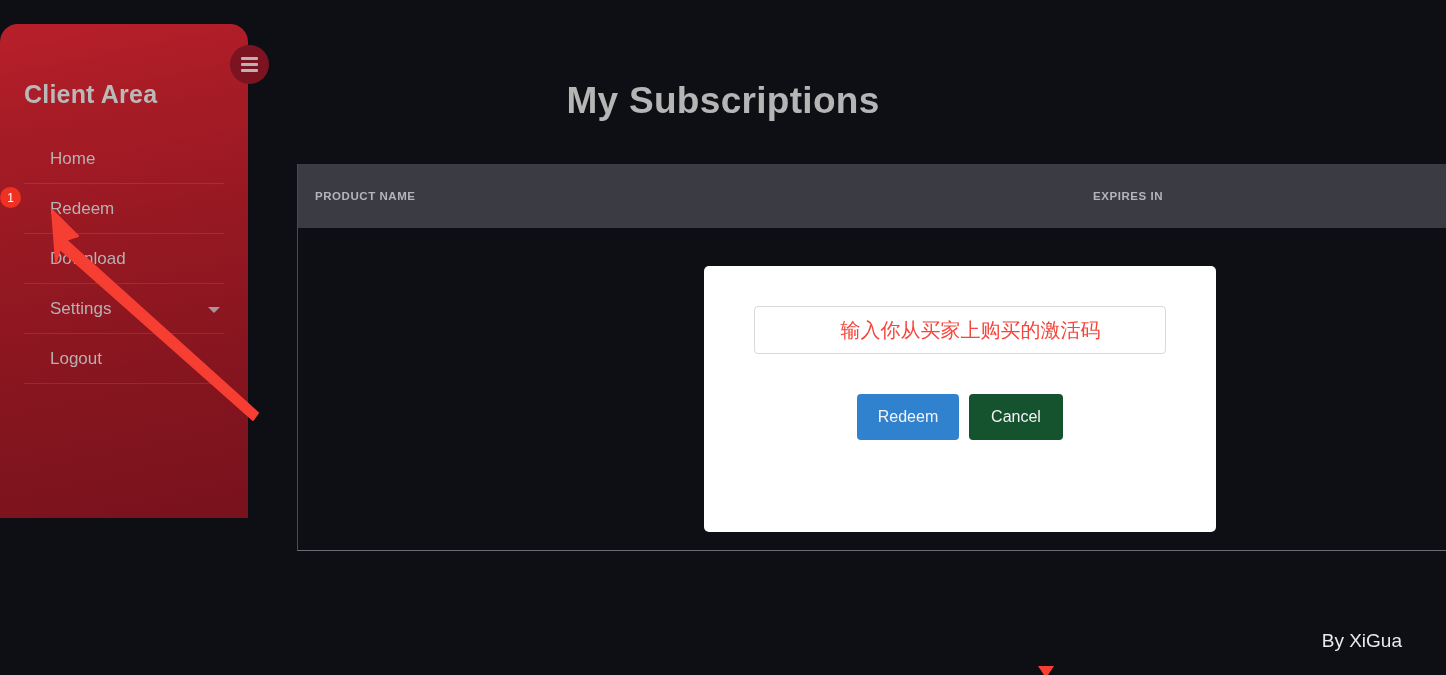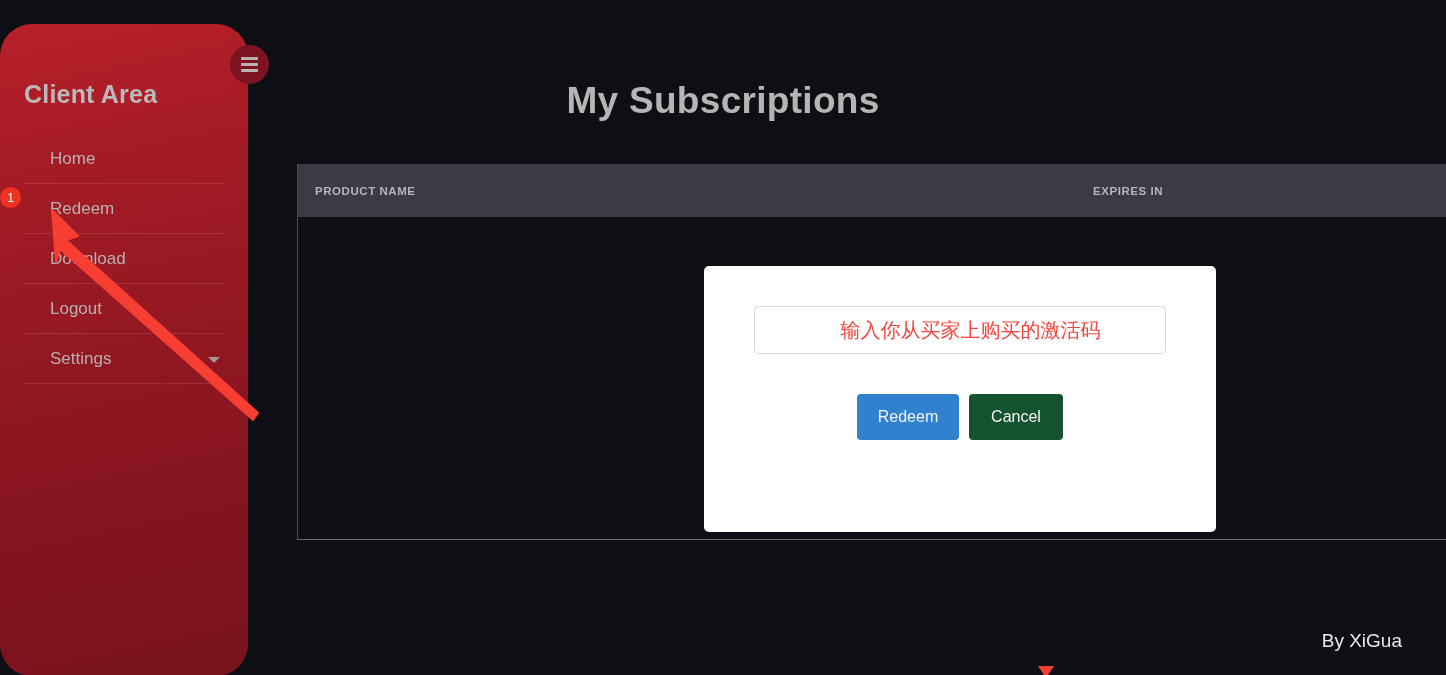--- a/index.html
+++ b/index.html
@@ -6,25 +6,24 @@
   html, body {
     width:1446px; height:675px;
     background:#0e0f14;
     font-family:"Liberation Sans", sans-serif;
     overflow:hidden;
   }
   #root { position:relative; width:1446px; height:675px; background:#0e0f14; }
 
   
   .sidebar{
-    position:absolute; left:0; top:24px; width:248px; height:652px;
+    position:absolute; left:0; top:24px; width:248px; height:494px;
     background:linear-gradient(168deg,#b8202a 0%,#a81c26 18%,#951822 45%,#86151f 70%,#78121d 100%);
     border-top-left-radius:18px; border-top-right-radius:18px;
     z-index:5;
-    border-radius:32px;
   }
   .sidebar-title{
     color:#b9b9b9; font-size:25px; font-weight:bold;
     letter-spacing:.2px;
     position:absolute; left:24px; top:56px;
   }
   .nav{ position:absolute; left:24px; top:110px; width:200px; }
   .nav-item{
     position:relative; height:50px; display:flex; align-items:center;
     border-bottom:1px solid rgba(255,255,255,0.10);
@@ -52,21 +51,21 @@
     text-align:center; color:#b5b5b5;
     font-size:37px; font-weight:bold; letter-spacing:.3px;
   }
   .page-title-inner{ display:inline-block; }
 
   .table{
     position:absolute; left:297px; top:164px; right:0;
     border-left:1px solid #4a4c55; border-bottom:1px solid #6b6d75;
   }
   .thead{
-    background:#3a3b43; height:53px; display:flex; align-items:center;
+    background:#3a3b43; height:64px; display:flex; align-items:center;
     position:relative;
   }
   .th{
     color:#b3b5bd; font-size:11.5px; font-weight:bold; letter-spacing:.55px;
   }
   .th-product{ position:absolute; left:17px; }
   .th-expires{ position:absolute; left:795px; }
   .tbody{ height:322px; background:#0e0f14; }
 
   
@@ -129,26 +128,26 @@
 
       <div class="nav-item">
         <span class="nav-label">Redeem</span>
       </div>
 
       <div class="nav-item">
         <span class="nav-label">Download</span>
       </div>
 
       <div class="nav-item">
-        <span class="nav-label">Logout</span>
+        <span class="nav-label">Settings</span>
+        <span class="caret"></span>
       </div>
 
       <div class="nav-item">
-        <span class="nav-label">Settings</span>
-        <span class="caret"></span>
+        <span class="nav-label">Logout</span>
       </div>
 
     </div>
   </div>
 
   <div class="hamburger">
     <span></span>
     <span></span>
     <span></span>
   </div>

